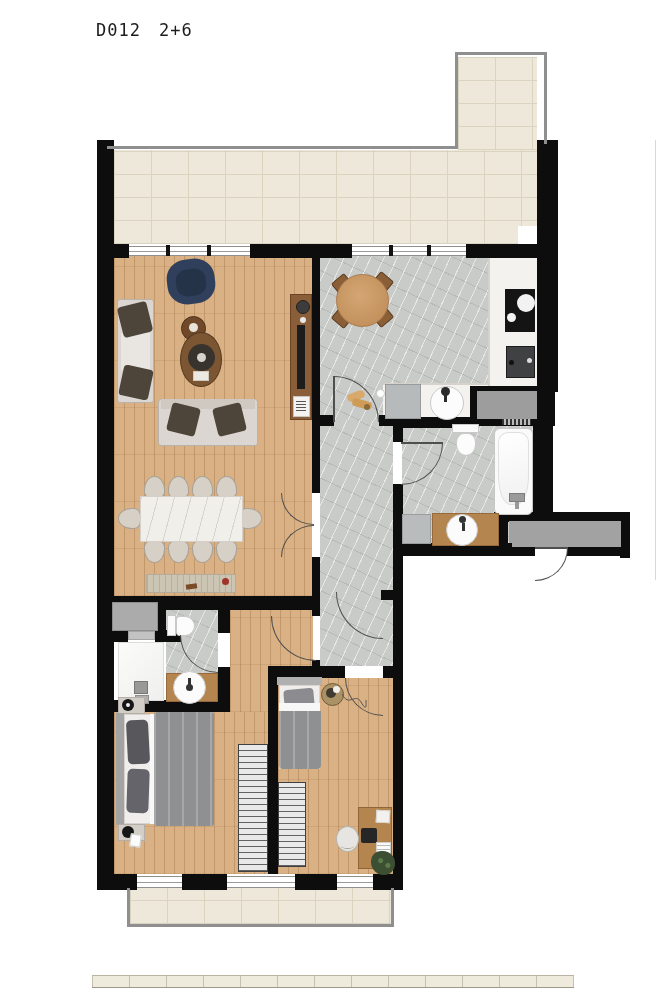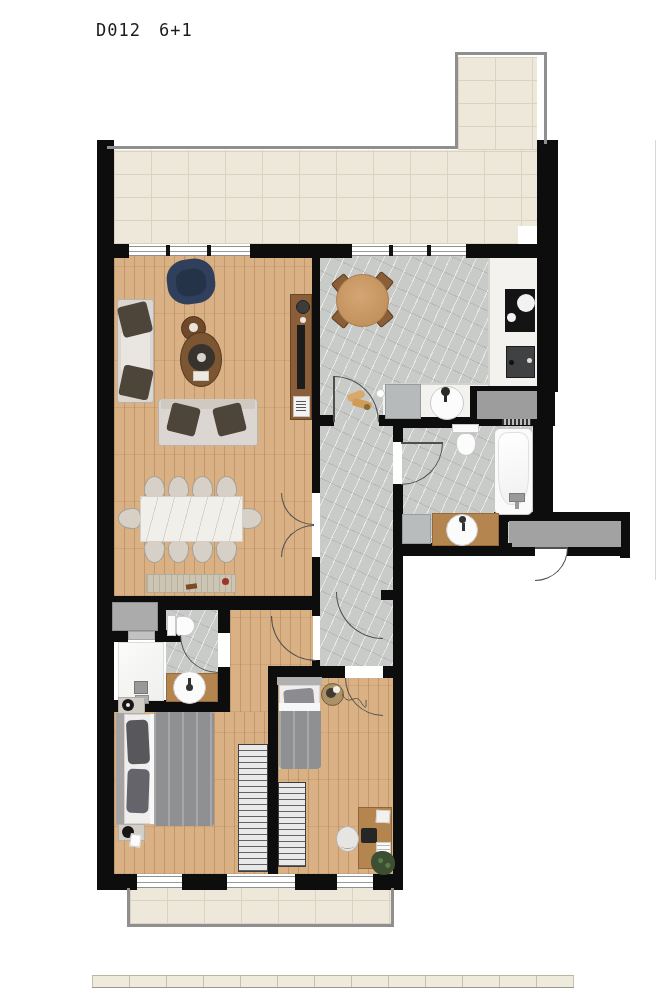--- a/index.html
+++ b/index.html
@@ -41,21 +41,21 @@
   .duvet{background:repeating-linear-gradient(90deg, rgba(255,255,255,.22) 0 2px, rgba(0,0,0,0) 2px 14px), var(--duvet,#8f9092);}
   .white-fix{background:#fff;}
   .circ{border-radius:50%;}
 </style>
 </head>
 <body>
 
 <div class="plan">
 
   <div class="abs title" style="left:96px;top:20px;">
-    <span>D012</span><span class="gap">6+1</span>
+    <span>D012</span><span class="gap">2+6</span>
   </div>
 
   <div class="abs tile" style="left:114px;top:150px;width:423px;height:94px;"></div>
   <div class="abs tile" style="left:458px;top:57px;width:79px;height:93px;"></div>
   <div class="abs white-fix" style="left:518px;top:226px;width:19px;height:18px;"></div>
   <div class="abs wood" style="left:114px;top:256px;width:198px;height:340px;"></div>
   <div class="abs marble" style="left:318px;top:256px;width:176px;height:164px;"></div>
   <div class="abs counter" style="left:490px;top:256px;width:47px;height:134px;"></div>
   <div class="abs counter" style="left:383px;top:384px;width:107px;height:36px;"></div>
   <div class="abs" style="left:488px;top:256px;width:2px;height:164px;background:#d4d2ca;"></div>

